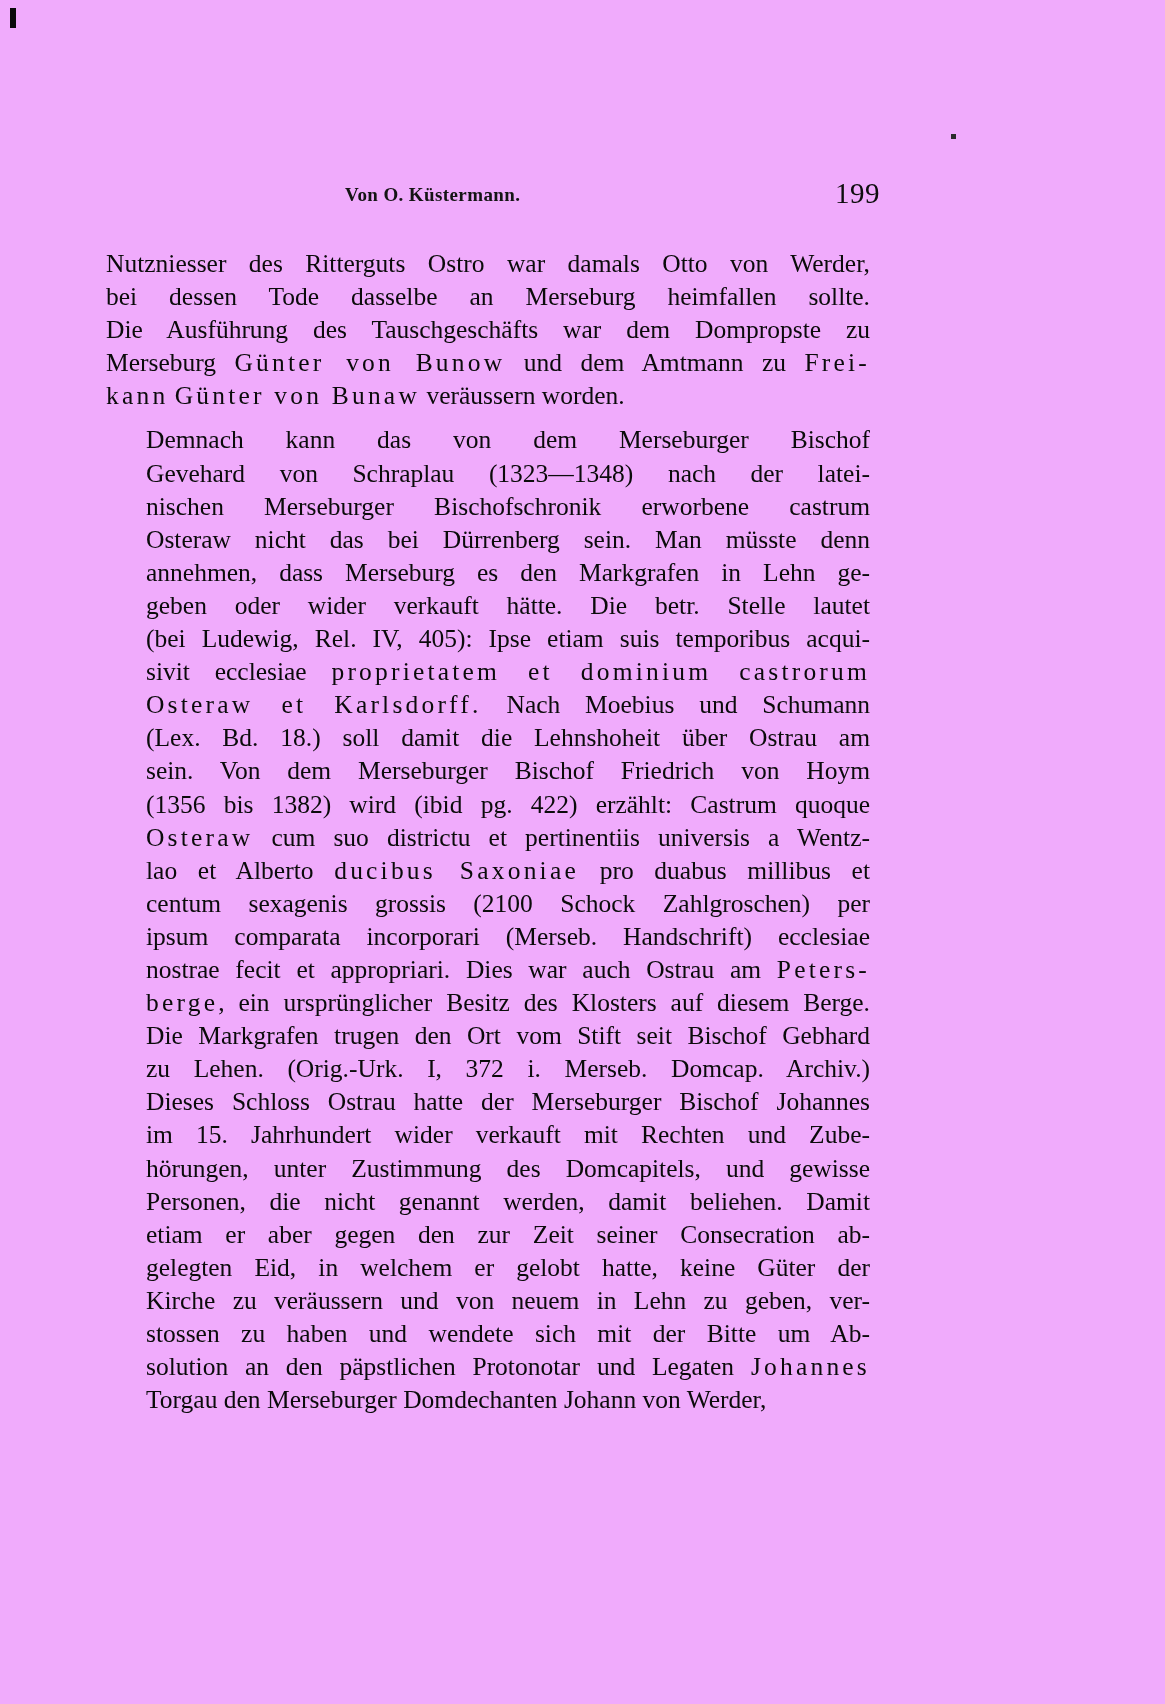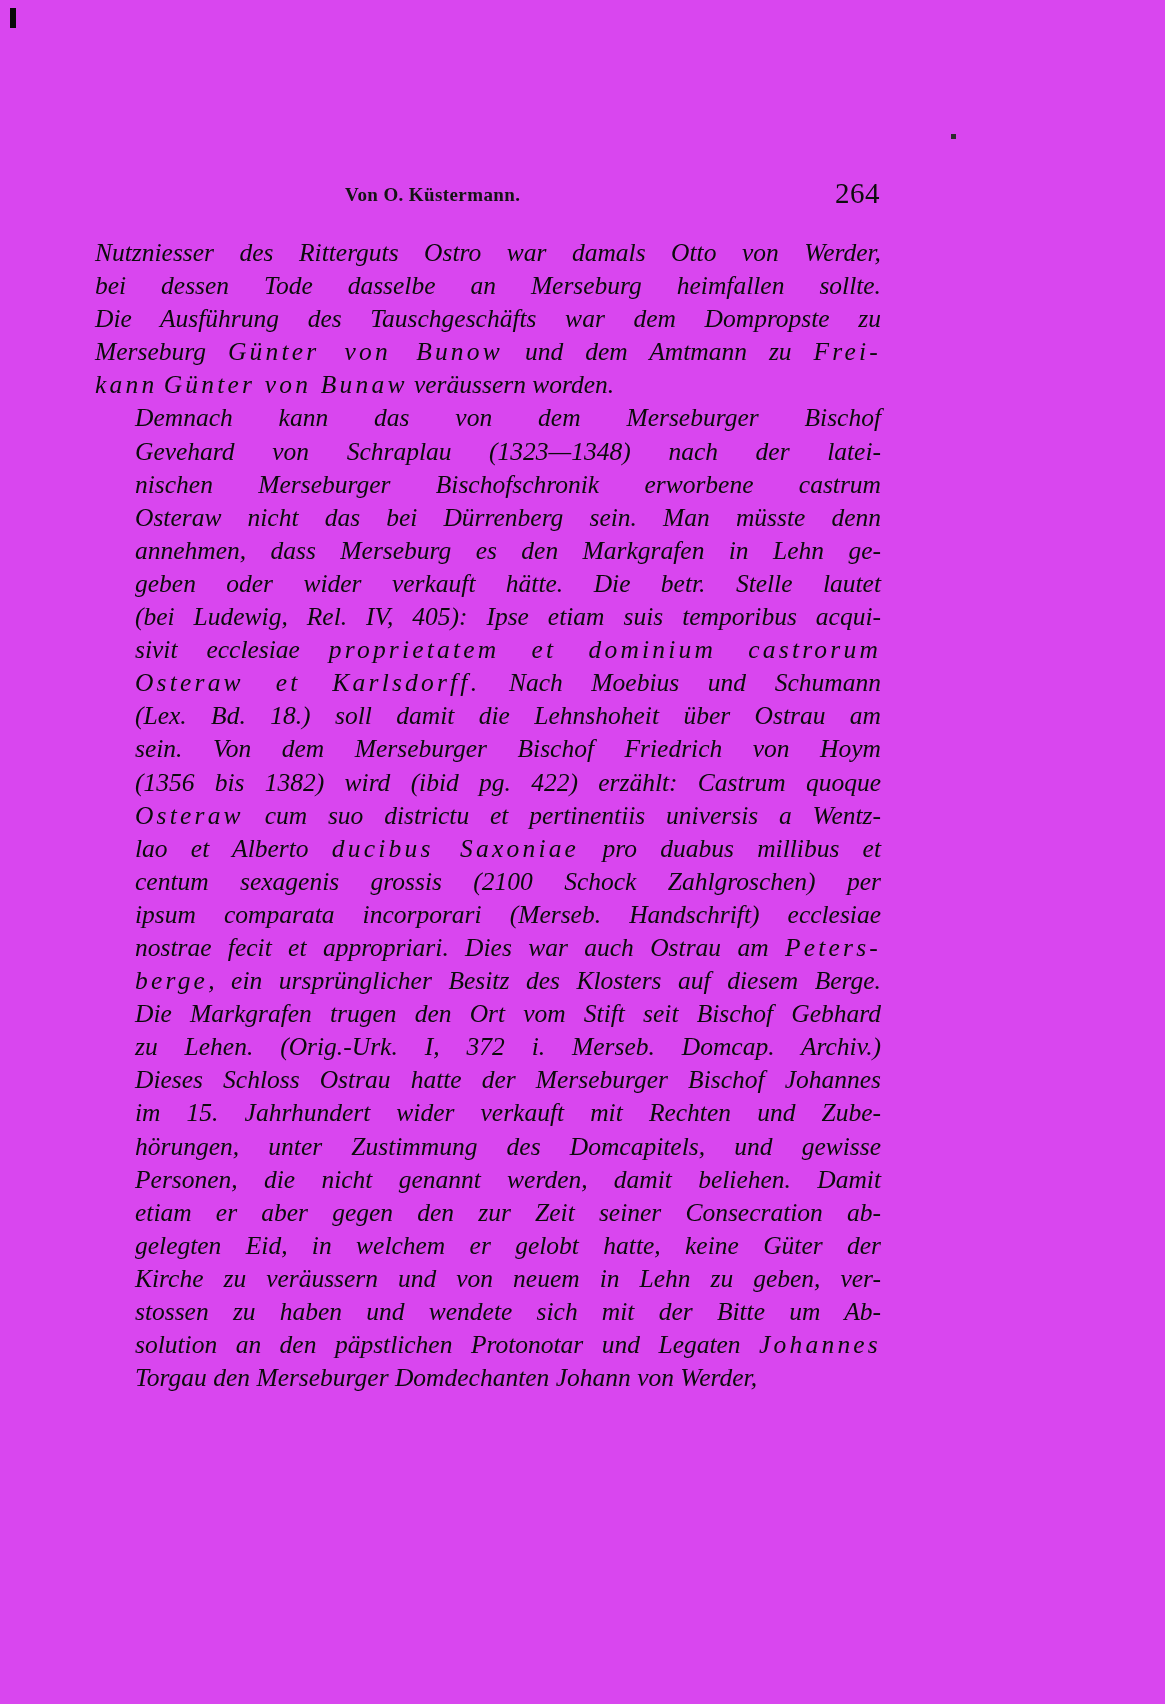--- a/index.html
+++ b/index.html
@@ -5,21 +5,21 @@
   html, body {
     margin: 0;
     padding: 0;
     background: #ffffff;
   }
 
   .page {
     position: relative;
     width: 1165px;
     height: 1704px;
-    background: #d946ef;
+    background: #f0abfc;
     overflow: hidden;
     font-family: "Liberation Serif", "DejaVu Serif", serif;
     color: #000000;
     -webkit-font-smoothing: none;
   }
 
   
   .artifact-edge-bar {
     position: absolute;
     left: 10px;
@@ -72,24 +72,23 @@
     top: 236px;
     width: 786px;
     font-size: 25.5px;
     line-height: 33.1px;
     text-align: justify;
     text-align-last: left;
     color: #0b0b0b;
   }
 
   .para {
-    margin: 0;
+    margin: 11px;
     text-align: justify;
     text-align-last: left;
-    font-style: italic;
   }
   .para.indent {
     text-indent: 40px;
   }
 
   
   .sp {
     letter-spacing: 3.2px;
   }
 
@@ -108,21 +107,21 @@
 </head>
 <body>
 
 <div class="page">
 
   <div class="artifact-edge-bar"></div>
   <div class="artifact-speck"></div>
 
   <div class="running-head">
     <span class="head-title">Von O. Küstermann.</span>
-    <span class="folio">264</span>
+    <span class="folio">199</span>
   </div>
 
   <div class="textblock" id="textblock">
       <p class="para">
         <span class="line j"><span>Nutzniesser des Ritterguts Ostro war damals Otto von Werder,</span></span>
         <span class="line j"><span>bei dessen Tode dasselbe an Merseburg heimfallen sollte.</span></span>
         <span class="line j"><span>Die Ausführung des Tauschgeschäfts war dem Dompropste zu</span></span>
         <span class="line j"><span>Merseburg </span><span class="sp">Günter von Bunow</span><span> und dem Amtmann zu </span><span class="sp">Frei-</span></span>
         <span class="line"><span class="sp">kann</span><span> </span><span class="sp">Günter von Bunaw</span><span> veräussern worden.</span></span>
       </p>

